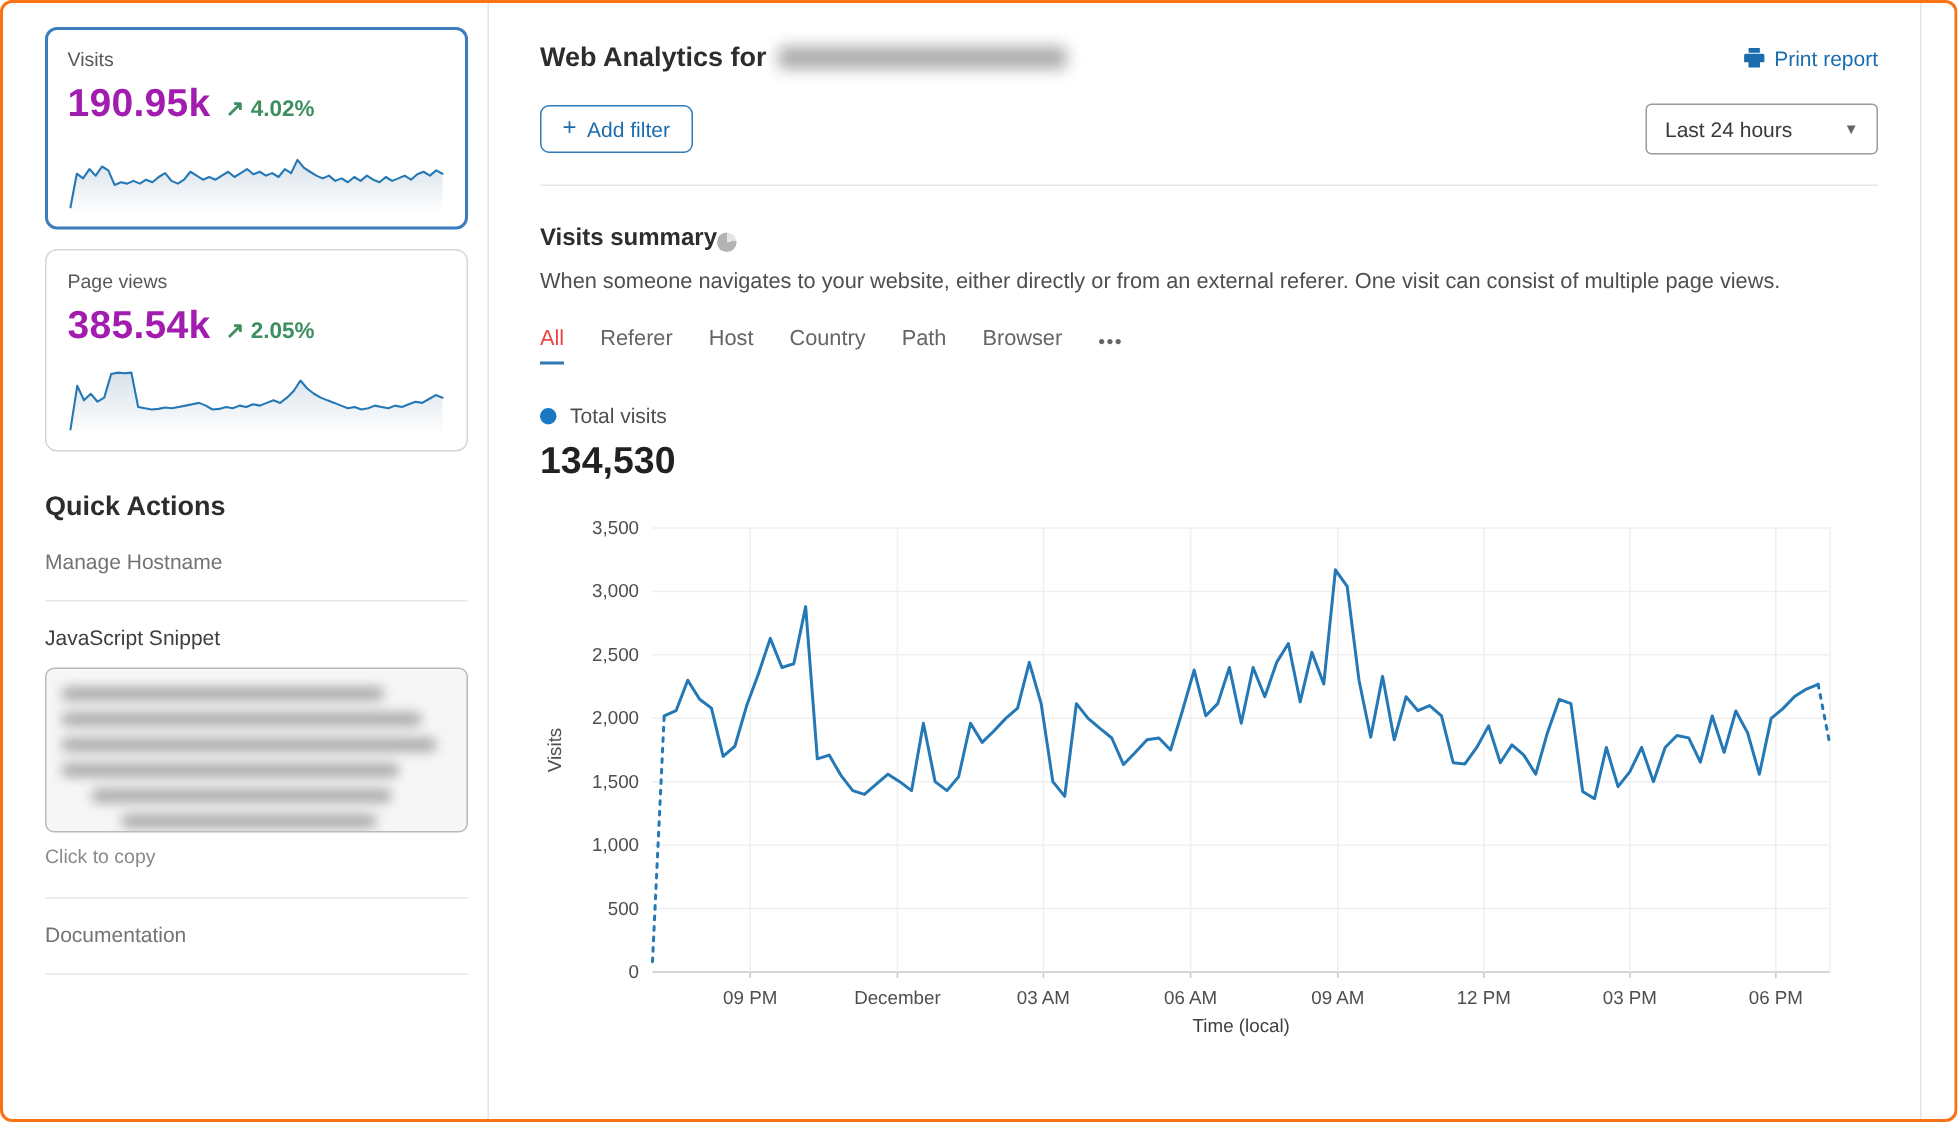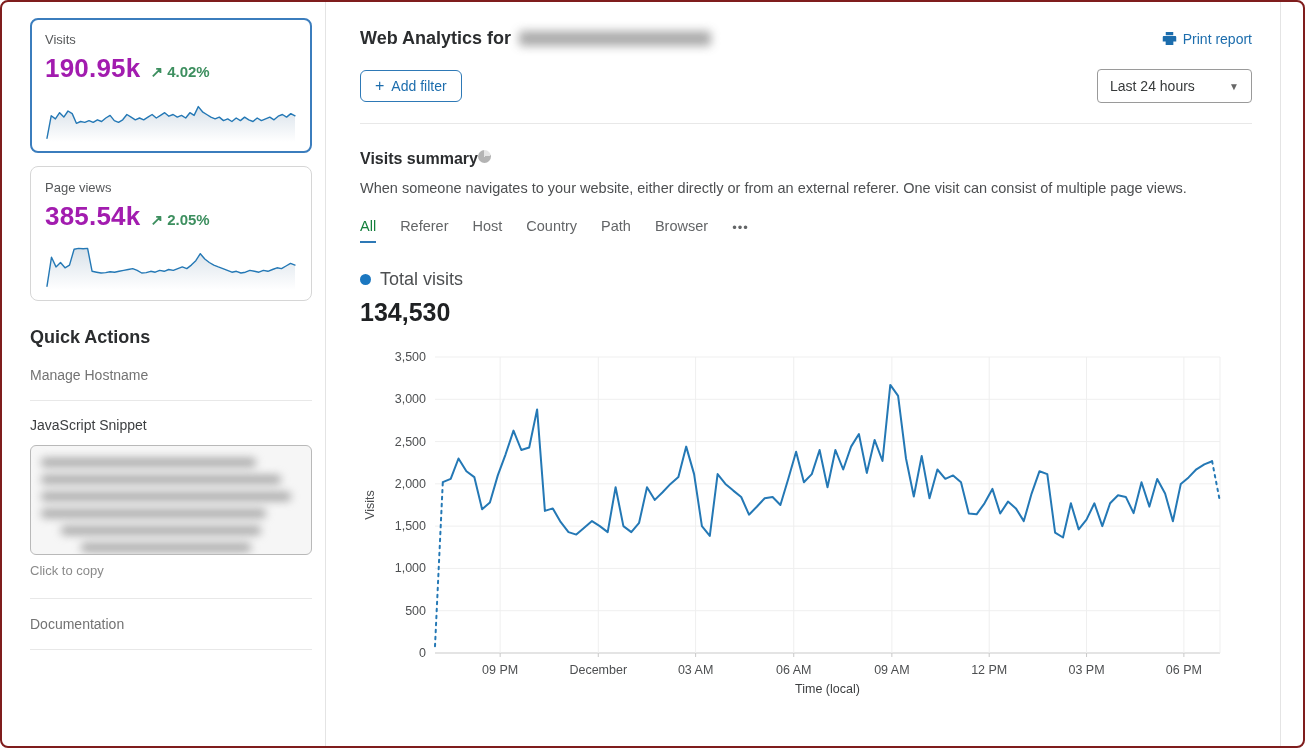--- a/index.html
+++ b/index.html
@@ -1,18 +1,18 @@
 <!DOCTYPE html>
 <html><head>
 <meta charset="utf-8">
 <style>
   * { box-sizing: border-box; margin: 0; padding: 0; }
   html,body { width:1305px; height:748px; background:#fff; font-family:"Liberation Sans", sans-serif; color:#36393a; }
   .window {
-    width:1305px; height:748px; border:2px solid #7f1d1d; border-radius:8px;
+    width:1305px; height:748px; border:2px solid #f97316; border-radius:8px;
     background:#fff; overflow:hidden; display:flex;
   }
   
   .sidebar { width:324px; flex:0 0 324px; border-right:1px solid #e4e4e4; padding:16px 14px 0 28px; }
   .stat-card { width:282px; border:1px solid #d6d6d6; border-radius:8px; padding:13px 14px 8px 14px; margin-bottom:13px; background:#fff; }
   .stat-card.selected { border:2px solid #3b7dbd; padding:12px 13px 7px 13px; }
   .stat-label { font-size:13px; color:#56585a; margin-bottom:6px; }
   .stat-row { display:flex; align-items:baseline; gap:10px; margin-bottom:8px; }
   .stat-value { font-size:26px; font-weight:bold; color:#a21caf; letter-spacing:.2px; }
   .stat-delta { font-size:15px; font-weight:bold; color:#3d8f5f; }
@@ -35,32 +35,32 @@
   .print-link { display:flex; align-items:center; gap:6px; color:#1c6dad; font-size:14px; cursor:pointer; }
   .filter-row { display:flex; align-items:center; justify-content:space-between; margin-top:20px; }
   .add-filter { display:inline-flex; align-items:center; gap:7px; border:1px solid #2e79b6; color:#1c6dad; background:#fff;
     border-radius:6px; font-size:14px; padding:7px 14px; cursor:pointer; font-family:inherit; }
   .add-filter .plus { font-size:16px; line-height:1; }
   .range-select { display:inline-flex; align-items:center; justify-content:space-between; width:155px; border:1px solid #9a9a9a;
     border-radius:4px; background:#fff; font-size:14px; color:#36393a; padding:8px 12px; cursor:pointer; font-family:inherit; }
   .caret { font-size:10px; color:#666; }
   .main-hr { border:none; border-top:1px solid #e8e8e8; margin:20px 0 0 0; }
   .summary { padding-top:26px; }
-  .summary-title-row { display:flex; align-items:flex-start; gap:0; margin-bottom:12px; }
+  .summary-title-row { display:flex; align-items:flex-end; gap:0; margin-bottom:12px; }
   .summary-title { font-size:16px; font-weight:bold; color:#2b2d2f; }
   .pie-icon { width:13px; height:13px; border-radius:50%;
     background:conic-gradient(#e4e4e4 0deg 80deg, #b3b3b3 80deg 360deg); }
   .summary-desc { font-size:14.5px; color:#4d4f51; margin-bottom:22px; }
   .tabs { display:flex; align-items:center; gap:24px; margin-bottom:26px; }
   .tab { font-size:14.5px; color:#636567; padding-bottom:7px; cursor:pointer; border-bottom:2px solid transparent; }
-  .tab.active { color:#15803d; border-bottom:2px solid #2e79b6; }
+  .tab.active { color:#ef4444; border-bottom:2px solid #2e79b6; }
   .tab-more { color:#636567; font-size:13px; letter-spacing:1px; cursor:pointer; padding-bottom:7px; }
   .legend-row { display:flex; align-items:center; gap:9px; margin-bottom:8px; }
   .legend-dot { width:11px; height:11px; border-radius:50%; background:#1b77c0; }
-  .legend-label { font-size:18px; color:#4d4f51; }
+  .legend-label { font-size:14px; color:#4d4f51; }
   .total-number { font-size:25px; font-weight:bold; color:#1f2123; margin-bottom:16px; }
   #chart { display:block; }
 </style>
 </head>
 <body>
 
 <div class="window">
 
   <aside class="sidebar">
 

